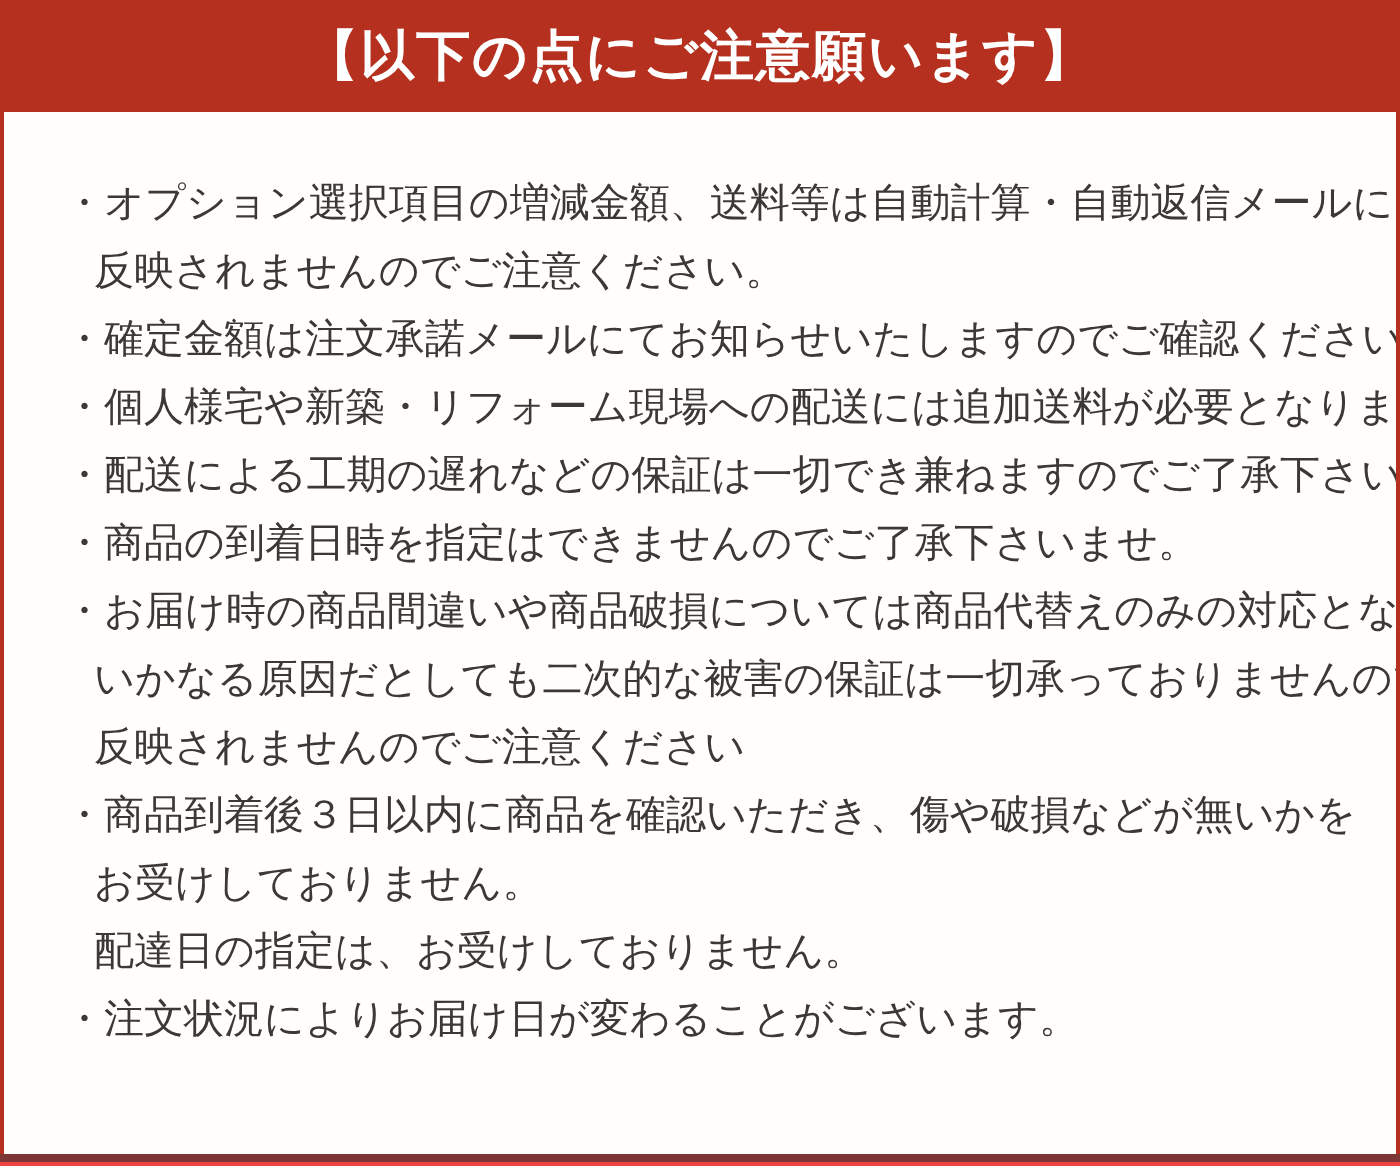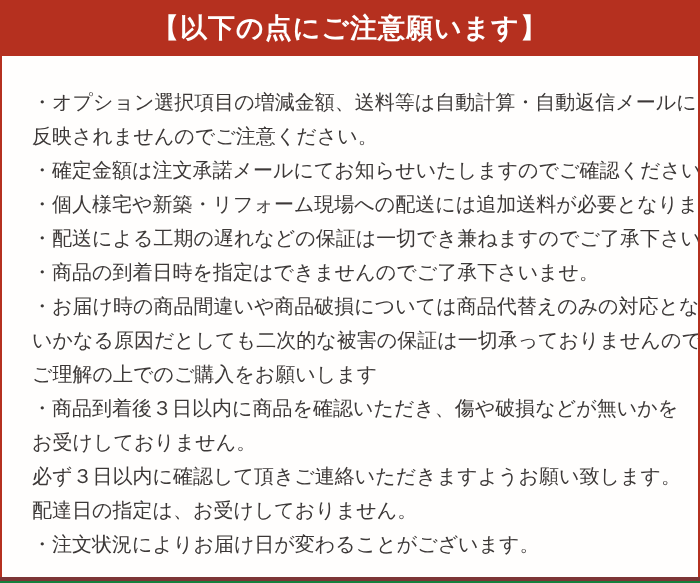--- a/index.html
+++ b/index.html
@@ -5,21 +5,21 @@
   html, body {
     margin: 0;
     padding: 0;
     background: #ffffff;
     font-family: "Liberation Sans", "DejaVu Sans", sans-serif;
   }
   .frame {
     position: relative;
     width: 700px;
     height: 583px;
-    background: #15803d;
+    background: #ef4444;
     overflow: hidden;
     box-sizing: border-box;
   }
   .notice-header {
     position: absolute;
     top: 0; left: 0;
     width: 700px;
     height: 56px;
     background: var(--header-bg, #b5301f);
     display: flex;
@@ -48,20 +48,21 @@
   }
   .notice-line {
     height: 34px;
     line-height: 34px;
     font-size: 20px;
     color: var(--text-color, #3c3837);
     white-space: nowrap;
     letter-spacing: 0px;
   }
   .notice-line.cont {
+    margin-left: 15px;
   }
   .bottom-divider {
     position: absolute;
     left: 0;
     bottom: 2px;
     width: 700px;
     height: 4px;
     background: var(--divider-color, #7d3636);
   }
 </style>
@@ -93,27 +94,26 @@
       <div class="notice-line">・配送による工期の遅れなどの保証は一切でき兼ねますのでご了承下さいませ。</div>
     </div>
 
     <div>
       <div class="notice-line">・商品の到着日時を指定はできませんのでご了承下さいませ。</div>
     </div>
 
     <div>
       <div class="notice-line">・お届け時の商品間違いや商品破損については商品代替えのみの対応となります。</div>
       <div class="notice-line cont">いかなる原因だとしても二次的な被害の保証は一切承っておりませんので</div>
-      <div class="notice-line cont">ご理解の上でのご購入をお願いします</div>
+      <div class="notice-line cont">反映されませんのでご注意ください</div>
     </div>
 
     <div>
       <div class="notice-line">・商品到着後３日以内に商品を確認いただき、傷や破損などが無いかを</div>
       <div class="notice-line cont">お受けしておりません。</div>
-      <div class="notice-line cont">必ず３日以内に確認して頂きご連絡いただきますようお願い致します。</div>
     </div>
 
     <div>
       <div class="notice-line cont">配達日の指定は、お受けしておりません。</div>
       <div class="notice-line">・注文状況によりお届け日が変わることがございます。</div>
     </div>
 
   </div>
 
   <div class="bottom-divider"></div>

